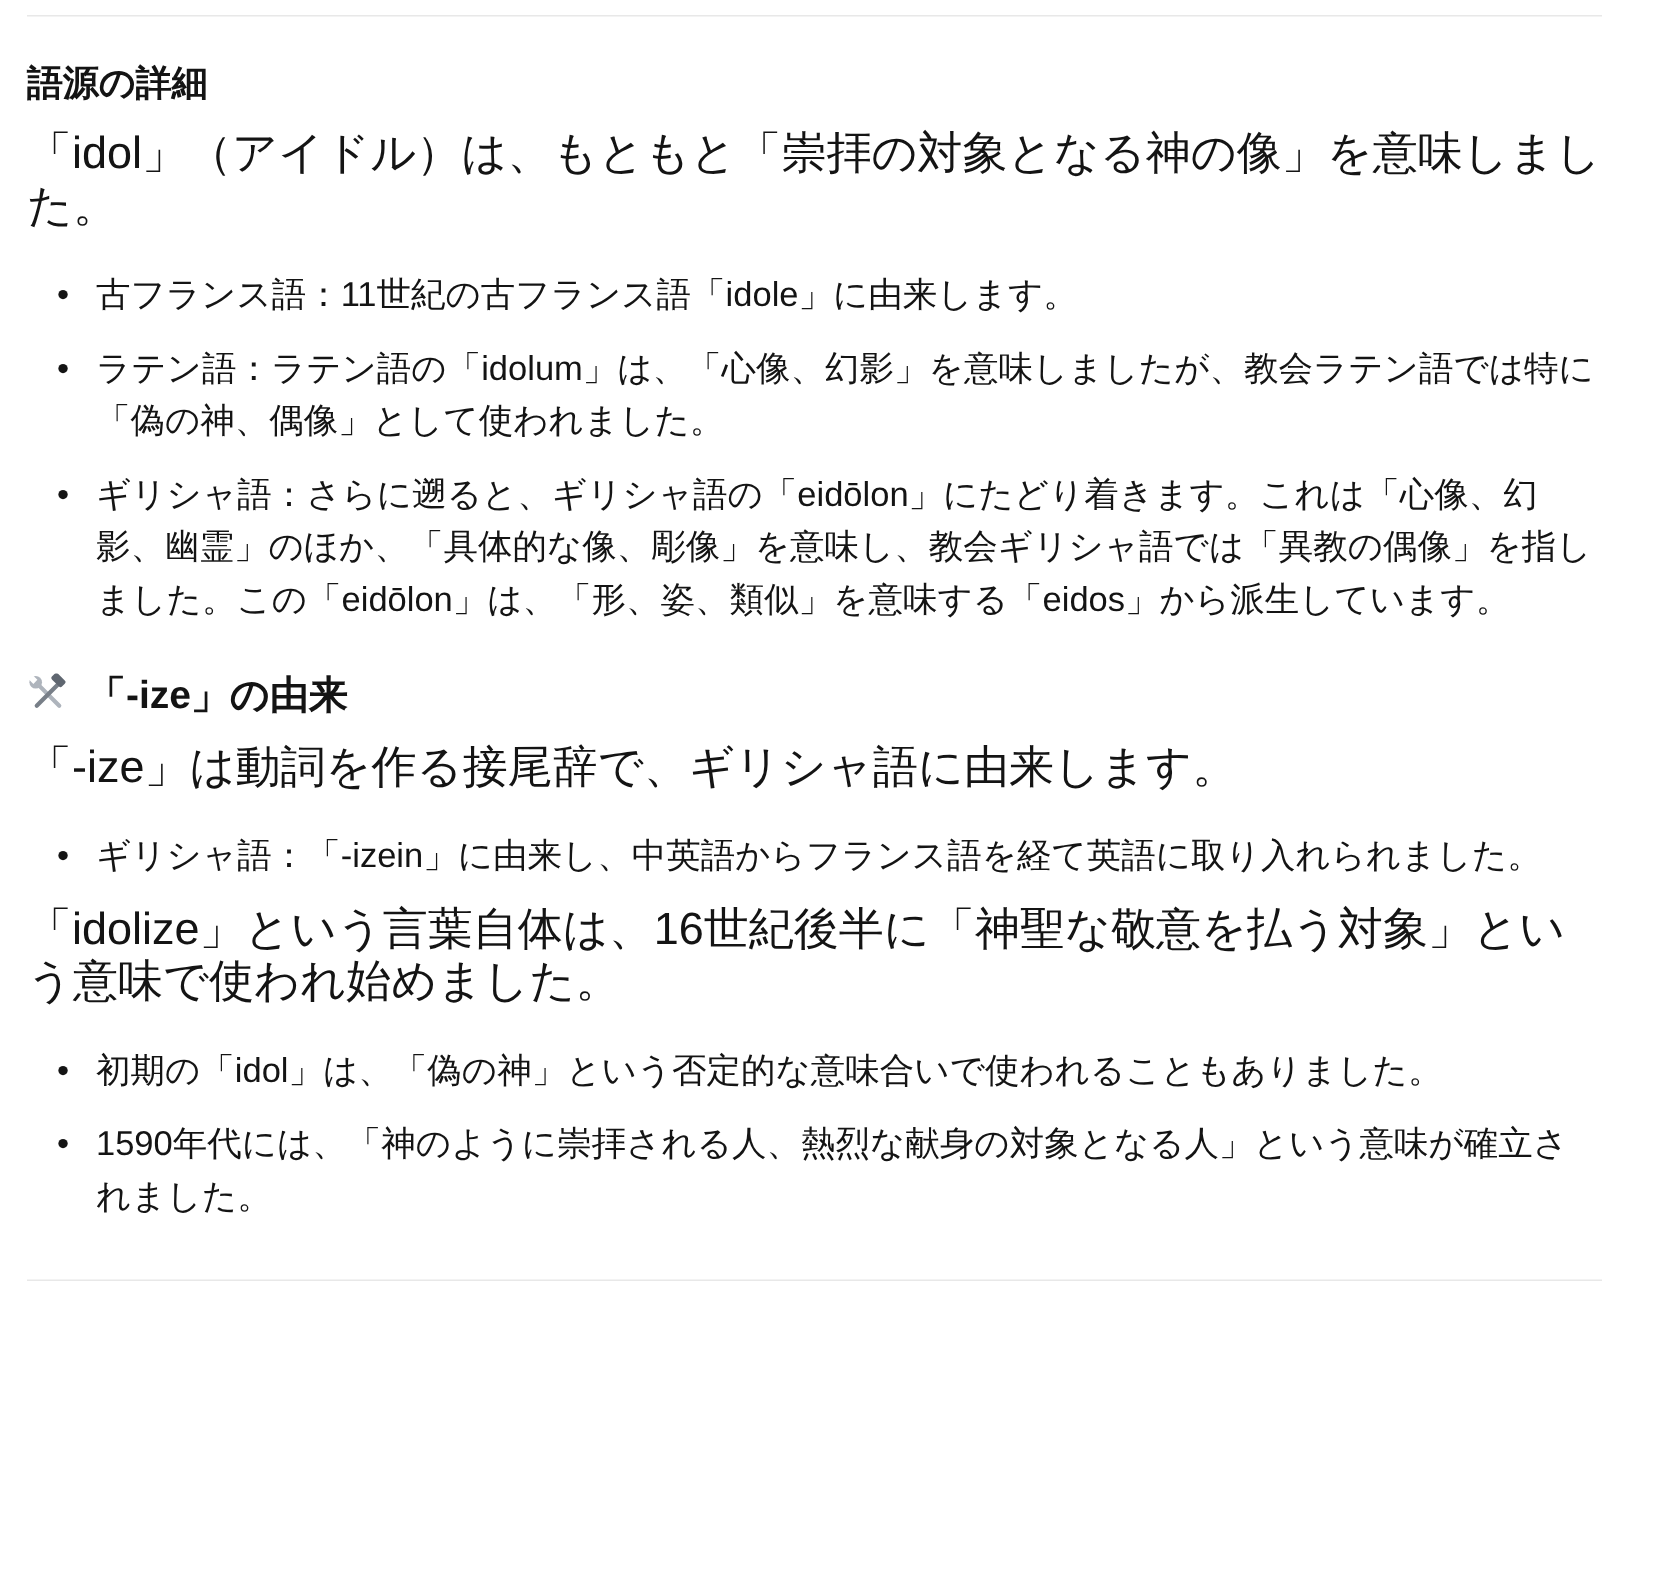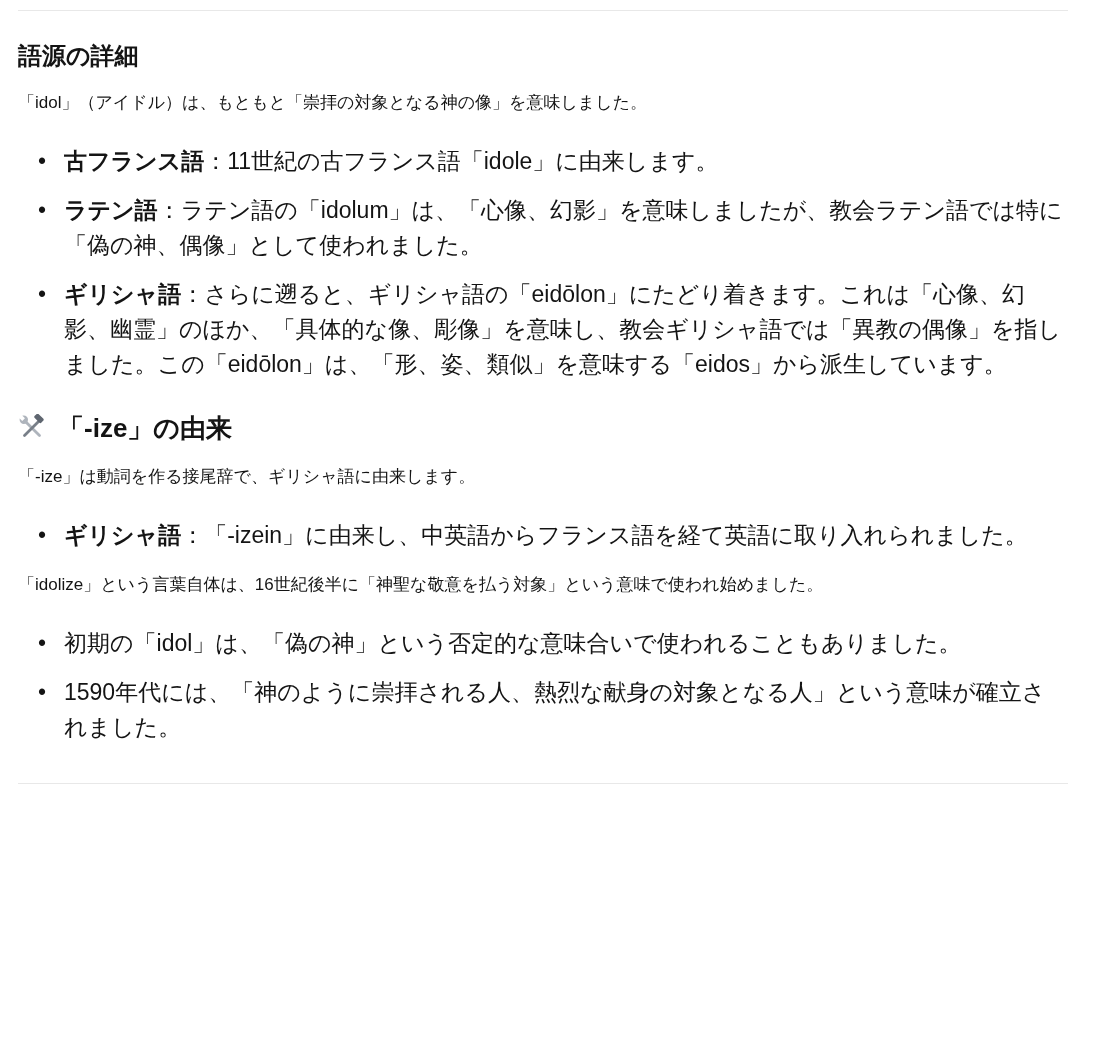--- a/index.html
+++ b/index.html
@@ -36,42 +36,42 @@
     display: inline-flex;
     width: 28px;
     height: 28px;
     flex: 0 0 auto;
   }
   .sec-h .icon svg { width: 100%; height: 100%; display: block; }
   .cal-month { font-size: 4.6px; font-weight: 700; }
   .cal-day { font-size: 11.5px; }
 
   p.intro {
-    font-size: 17px;
+    font-size: 30px;
     line-height: 35px;
     margin: 14px 0 0;
   }
 
   ul.blist { list-style: none; margin: 24px 0 0; padding: 0; }
   ul.blist li {
     position: relative;
     padding-left: 46px;
     font-size: 23px;
     line-height: 35px;
     margin: 0;
   }
   ul.blist li + li { margin-top: 14px; }
   ul.blist li::before {
     content: "•";
     position: absolute;
     left: 20px;
     top: 0;
     color: #141414;
   }
-  .term { font-weight: 700; margin-top: 32px; }
+  .term { font-weight: 400; margin-top: 32px; }
 </style>
 </head>
 <body>
 
 <div class="page">
 
   <hr class="rule top">
 
   <h1 class="page-title">語源の詳細</h1>
 

